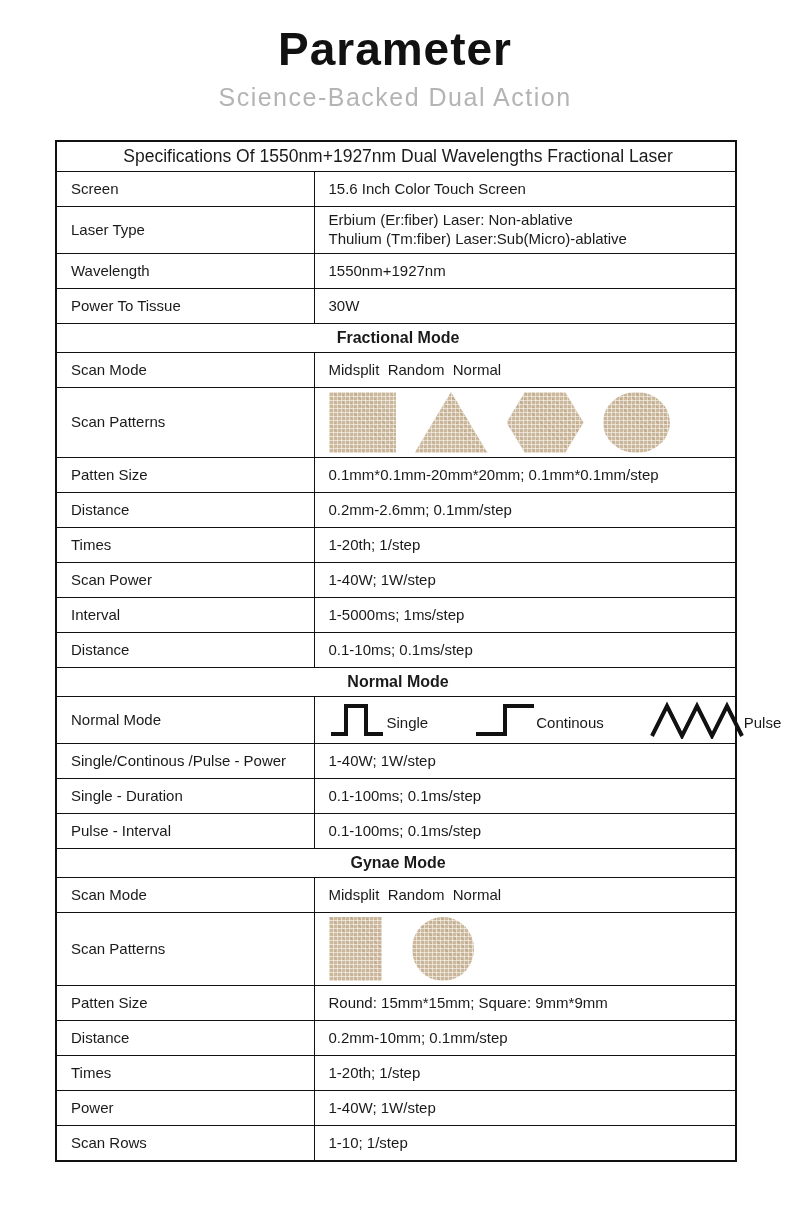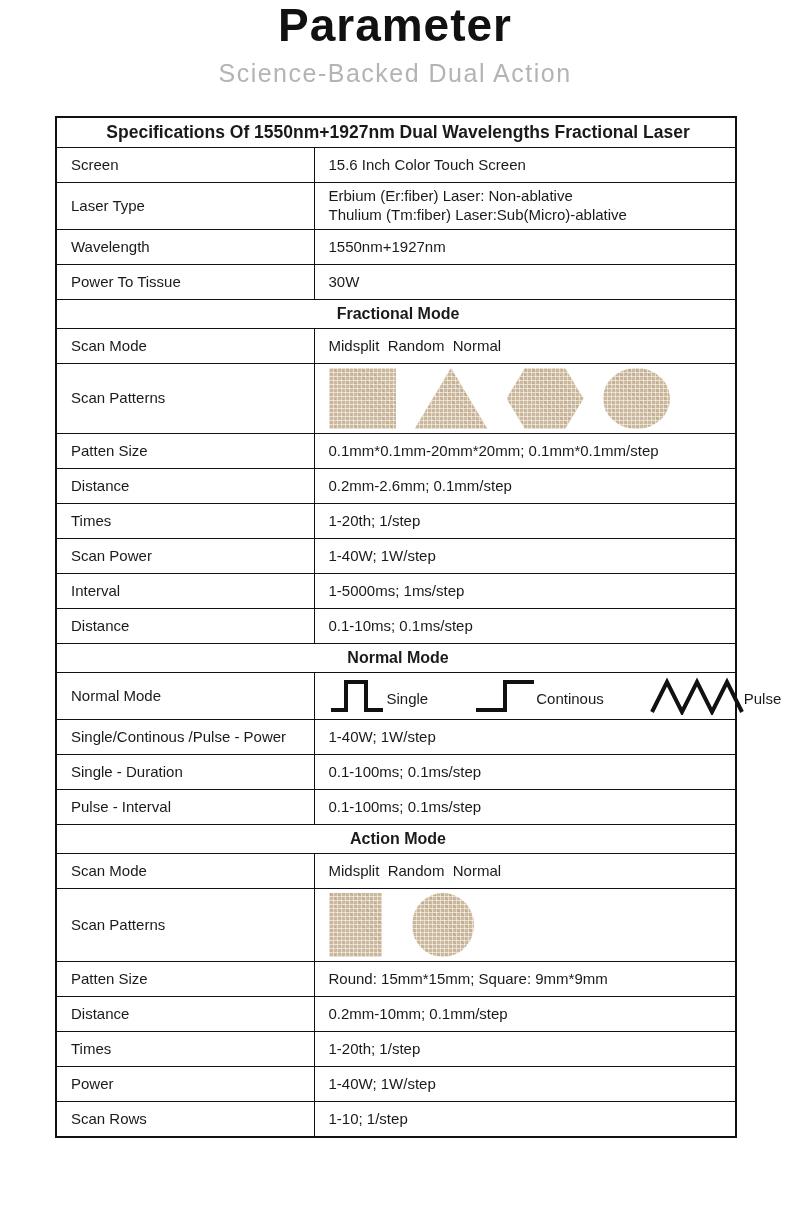--- a/index.html
+++ b/index.html
@@ -5,21 +5,21 @@
   html,body{margin:0;padding:0;background:#ffffff;}
   body{
     width:790px;height:1210px;
     font-family:"Liberation Sans","DejaVu Sans",sans-serif;
     color:#1a1a1a;
     -webkit-font-smoothing:antialiased;
   }
   .page{width:790px;height:1210px;position:relative;overflow:hidden;}
 
   
-  .heading{ text-align:center; }
+  .heading{ text-align:center; padding-top:24px; }
   .title{
     font-size:46px; font-weight:bold; letter-spacing:1px;
     color:#111; line-height:1.1; margin:0;
   }
   .subtitle{
     font-size:25px; color:#b4b4b4; letter-spacing:1.5px;
     margin-top:8px; font-weight:normal;
   }
 
   
@@ -31,21 +31,21 @@
   }
   table.spec col.c-label{ width:258px; }
   table.spec col.c-value{ width:422px; }
   table.spec td{
     border:1px solid #111;
     padding:4px 10px 4px 14px;
     vertical-align:middle;
     line-height:1.25;
   }
   td.table-title{
-    font-weight:bold; text-align:center; font-size:17.5px;
+    font-weight:normal; text-align:center; font-size:17.5px;
     padding:8px 6px; border-bottom:2px solid #111;border-radius:8px;
   }
   td.section-cell{
     font-weight:bold; text-align:center; font-size:16px;
     border-top:2px solid #111; border-bottom:2px solid #111;
     padding:4px 6px;
   }
   td.label-cell{ padding-left:14px; }
   td.value-cell{ padding-left:16px; white-space:pre-wrap; }
   tr.kv-row td{ height:26px;margin-left:17px; }
@@ -201,21 +201,21 @@
           </tr>
           <tr class="kv-row">
             <td class="label-cell">Single - Duration</td>
             <td class="value-cell">0.1-100ms; 0.1ms/step</td>
           </tr>
           <tr class="kv-row">
             <td class="label-cell">Pulse - Interval</td>
             <td class="value-cell">0.1-100ms; 0.1ms/step</td>
           </tr>
           <tr>
-            <td colspan="2" class="section-cell">Action Mode</td>
+            <td colspan="2" class="section-cell">Gynae Mode</td>
           </tr>
           <tr class="kv-row">
             <td class="label-cell">Scan Mode</td>
             <td class="value-cell">Midsplit  Random  Normal</td>
           </tr>
           <tr>
             <td class="label-cell">Scan Patterns</td>
             <td class="patterns-cell">
               <div class="shape-row variant-gynae">
                 <div class="shape square"></div>

